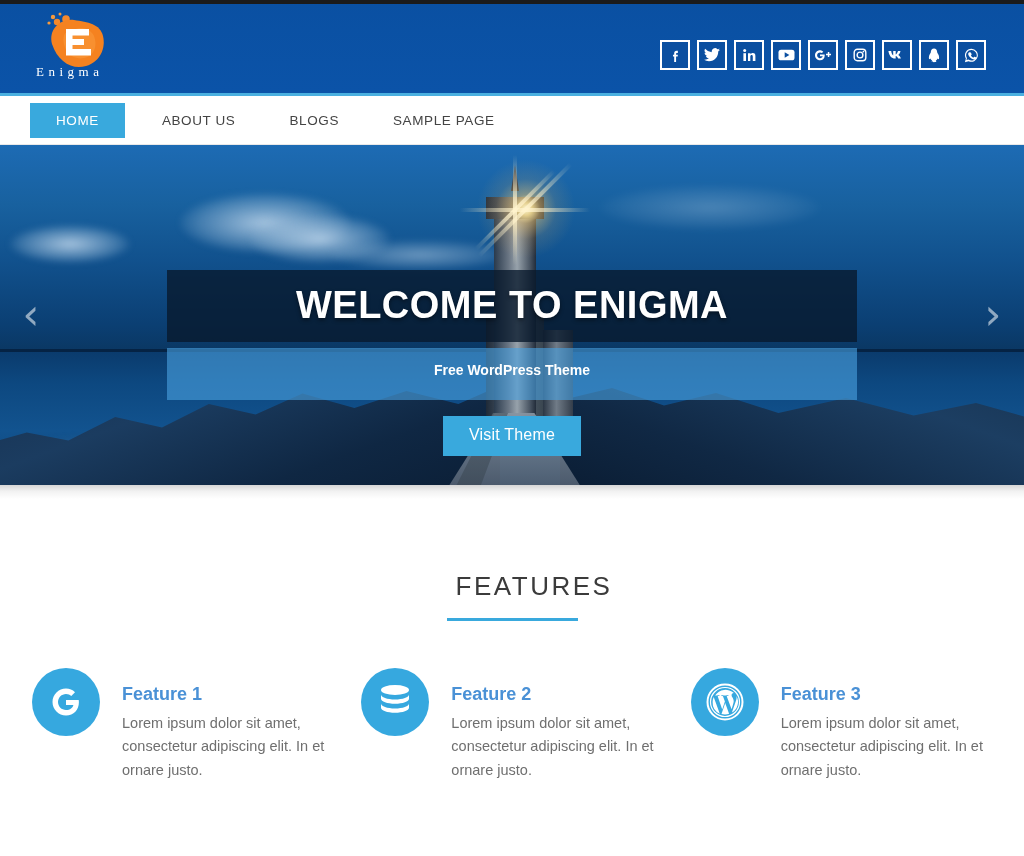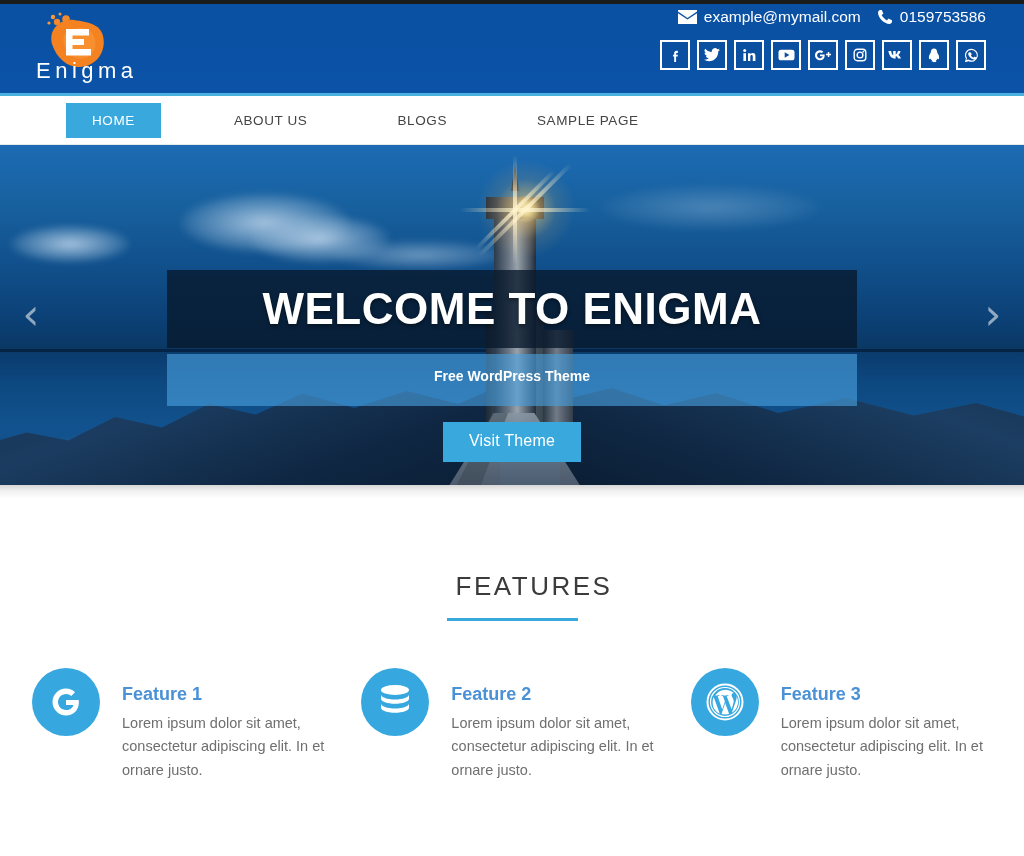--- a/index.html
+++ b/index.html
@@ -23,23 +23,23 @@
     background:#1b1b1b;
   }
   
   .logo-wrap {
     position:absolute; left:14px; top:4px; width:150px; height:88px;
   }
   .logo-blob {
     position:absolute; left:26px; top:6px; width:70px; height:62px;
   }
   .logo-text {
-    position:absolute; left:22px; top:54px;
-    color:#ffffff; font-size:22px; letter-spacing:4.5px;
-    font-family:Liberation Sans, sans-serif; font-weight:400;
+    position:absolute; left:22px; top:60px;
+    color:#ffffff; font-size:13px; letter-spacing:4.5px;
+    font-family:Liberation Serif, serif; font-weight:400;
   }
 
   
   .contact-row {
     position:absolute; right:38px; top:8px;
     display:flex; align-items:center; gap:16px;
     color:#ffffff; font-size:15.5px;
   }
   .contact-item { display:flex; align-items:center; gap:7px; }
   .contact-item svg { display:block; }
@@ -70,21 +70,20 @@
     padding-left:30px;
     border-bottom:1px solid #e9e9e9;
   }
   .nav-item {
     font-size:13.5px; color:#444444;
     letter-spacing:0.6px;
     padding:9px 17px;
     margin-right:20px;
     text-transform:uppercase;
     white-space:nowrap;
-    margin-left:36px;
   }
   .nav-item.active {
     background:#39a9dd; color:#ffffff;
     padding:10px 26px;
   }
 
   
   .hero {
     position:relative;
     height:340px; width:1024px;
@@ -178,21 +177,21 @@
     position:absolute; left:0px; top:290px; width:300px; height:50px;
     background:radial-gradient(ellipse at center, rgba(200,220,240,.35) 0%, rgba(180,210,235,0) 75%);
     filter:blur(4px);
   }
 
   
   .hero-caption { position:absolute; left:167px; top:125px; width:690px; }
   .cap-title {
     background:rgba(8,24,44,.78);
     color:#ffffff;
-    font-size:44px; font-weight:bold;
+    font-size:38px; font-weight:bold;
     text-align:center; letter-spacing:0.5px;
     padding:16px 10px 16px;
     line-height:1.05;
     text-shadow:0 2px 4px rgba(0,0,0,.45);
   }
   .cap-sub {
     background:rgba(72,160,222,.62);
     color:#ffffff;
     font-size:14px; font-weight:bold;
     text-align:center;
@@ -275,39 +274,20 @@
           <path d="M30 22 C26 20 22 26 24 34 C26 44 34 50 44 48 C54 46 58 36 54 26 C50 18 40 16 34 20" fill="#f99d3e" opacity=".55"></path>
           <rect x="26" y="19" width="23" height="6.5" fill="#ffffff"></rect>
           <rect x="26" y="19" width="6.5" height="26" fill="#ffffff"></rect>
           <rect x="26" y="29" width="18" height="6" fill="#ffffff"></rect>
           <rect x="26" y="39" width="25" height="6.5" fill="#ffffff"></rect>
         </svg>
       </div>
       <div class="logo-text">Enigma</div>
     </div>
 
-    <div class="contact-row">
-      <div class="contact-item">
-        <span>
-          <svg width="19" height="14" viewBox="0 0 19 14" fill="#ffffff">
-            <path d="M0 1.5 L9.5 8 L19 1.5 L19 0 L0 0 Z"></path>
-            <path d="M0 3.2 L0 14 L19 14 L19 3.2 L9.5 9.6 Z"></path>
-          </svg>
-        </span>
-        <span>example@mymail.com</span>
-      </div>
-      <div class="contact-item">
-        <span>
-          <svg width="16" height="16" viewBox="0 0 16 16" fill="#ffffff">
-            <path d="M3.2 1 C2.2 1 1 2.3 1 3.6 C1 8.8 7.2 15 12.4 15 C13.7 15 15 13.8 15 12.8 L15 11.2 L11.3 9.6 L10 11.4 C8.2 10.6 5.4 7.8 4.6 6 L6.4 4.7 L4.8 1 Z"></path>
-          </svg>
-        </span>
-        <span>0159753586</span>
-      </div>
-    </div>
 
     <div class="social-row">
       <div class="social-btn">
         <svg width="15" height="15" viewBox="0 0 16 16" fill="#ffffff">
             <path d="M10.5 5.3H9.2c-.3 0-.6.3-.6.7v1.1h1.9l-.2 1.9H8.6V15H6.6V9H5.3V7.1h1.3V5.7c0-1.5.8-2.7 2.6-2.7h1.3z"></path>
           </svg>
       </div>
       <div class="social-btn">
         <svg width="16" height="14" viewBox="0 0 16 14" fill="#ffffff">
             <path d="M16 1.7c-.6.3-1.2.4-1.9.5.7-.4 1.2-1 1.4-1.8-.6.4-1.3.6-2.1.8A3.3 3.3 0 0 0 7.8 4.2 9.3 9.3 0 0 1 1.1.8a3.3 3.3 0 0 0 1 4.4c-.5 0-1-.2-1.5-.4 0 1.6 1.1 2.9 2.6 3.2-.4.1-.9.1-1.4 0a3.3 3.3 0 0 0 3.1 2.3A6.6 6.6 0 0 1 0 11.7a9.3 9.3 0 0 0 5 1.5c6 0 9.4-5.1 9.2-9.7.6-.5 1.2-1.1 1.8-1.8z"></path>

